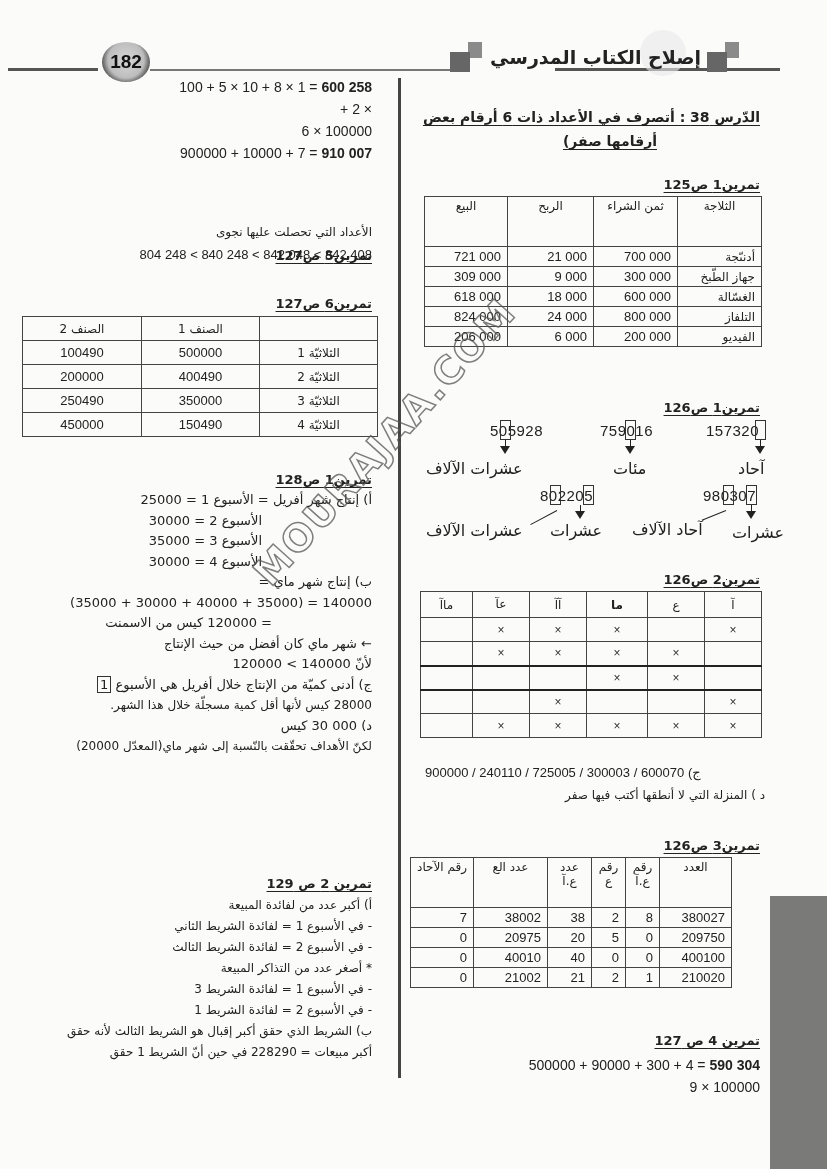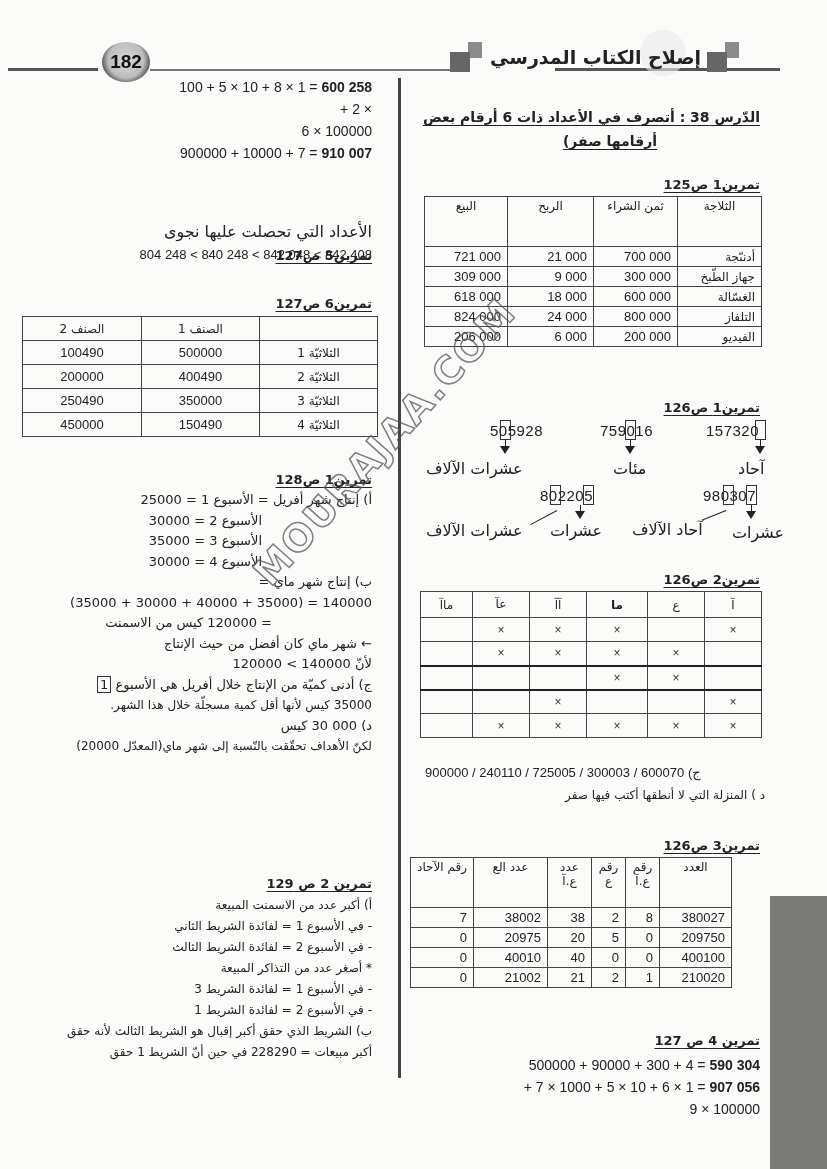--- a/index.html
+++ b/index.html
@@ -262,33 +262,32 @@
         <td class="num">21</td>
         <td class="num">21002</td>
         <td class="num">0</td>
       </tr>
 </tbody>
   </table>
 
 <div class="abs rtl heading" style="left:600px; top:1033px; width:160px;">تمرين 4 ص 127</div>
 <div class="abs math" style="left:420px; top:1054px; width:340px;">
   <div><span>500000 + 90000 + 300 + 4 = </span><b>590 304</b></div>
-  <div><span>+ 7 × 1000 + 5 × 10 + 6 × 1 = </span><b>907 056</b></div>
   <div><span>9 × 100000</span></div>
 </div>
 
 <div class="abs math" style="left:20px; top:76px; width:352px;">
   <div><span>100 + 5 × 10 + 8 × 1 = </span><b>600 258</b></div>
   <div><span>+ 2 ×</span></div>
   <div><span>6 × 100000</span></div>
   <div><span>900000 + 10000 + 7 = </span><b>910 007</b></div>
 </div>
 
 <div class="abs rtl heading" style="left:200px; top:202px; width:172px;margin-top:46px;">تمرين5 ص127</div>
-<div class="abs rtl body-text" style="left:20px; top:222px; width:352px; font-size:16px;">الأعداد التي تحصلت عليها نجوى</div>
+<div class="abs rtl body-text" style="left:20px; top:222px; width:352px; font-size:12px;">الأعداد التي تحصلت عليها نجوى</div>
 <div class="abs math" style="left:20px; top:244px; width:352px; font-size:13px;">804 248 &lt; 840 248 &lt; 842 048 &lt; 842 408</div>
 
 <div class="abs rtl heading" style="left:200px; top:296px; width:172px;">تمرين6 ص127</div>
 <table class="abs rtl-table" style="left:22px; top:316px; width:356px;">
   <tbody>
       <tr style="height:24px;">
     <td class="hdr" style="width:118px;"></td>
     <td class="hdr" style="width:118px;">الصنف 1</td>
     <td class="hdr">الصنف 2</td>
   </tr>
@@ -320,28 +319,28 @@
   <div>أ) إنتاج شهر أفريل = الأسبوع 1 = 25000</div>
   <div style="padding-right:110px;">الأسبوع 2 = 30000</div>
   <div style="padding-right:110px;">الأسبوع 3 = 35000</div>
   <div style="padding-right:110px;">الأسبوع 4 = 30000</div>
   <div>ب) إنتاج شهر ماي =</div>
   <div>140000 = (35000 + 40000 + 30000 + 35000)</div>
   <div style="padding-right:100px;">= 120000 كيس من الاسمنت</div>
   <div>← شهر ماي كان أفضل من حيث الإنتاج</div>
   <div>لأنّ 140000 &gt; 120000</div>
   <div><span>ج) أدنى كميّة من الإنتاج خلال أفريل هي الأسبوع</span> <span class="boxed">1</span></div>
-  <div style="font-size:12px;">35000 كيس لأنها أقل كمية مسجلّة خلال هذا الشهر.</div>
+  <div style="font-size:12px;">28000 كيس لأنها أقل كمية مسجلّة خلال هذا الشهر.</div>
   <div>د) 000 30 كيس</div>
   <div style="font-size:12px;">لكنّ الأهداف تحقّقت بالنّسبة إلى شهر ماي(المعدّل 20000)</div>
 </div>
 
 <div class="abs rtl heading" style="left:200px; top:876px; width:172px;">تمرين 2 ص 129</div>
 <div class="abs rtl body-text" style="left:20px; top:895px; width:352px; font-size:12px; line-height:21px;">
-  <div>أ) أكبر عدد من الاسمنت المبيعة</div>
+  <div>أ) أكبر عدد من لفائدة المبيعة</div>
   <div>- في الأسبوع 1 = لفائدة الشريط الثاني</div>
   <div>- في الأسبوع 2 = لفائدة الشريط الثالث</div>
   <div>* أصغر عدد من التذاكر المبيعة</div>
   <div>- في الأسبوع 1 = لفائدة الشريط 3</div>
   <div>- في الأسبوع 2 = لفائدة الشريط 1</div>
   <div>ب) الشريط الذي حقق أكبر إقبال هو الشريط الثالث لأنه حقق</div>
   <div>أكبر مبيعات = 228290 في حين أنّ الشريط 1 حقق</div>
 </div>
 
 <div class="watermark">MOURAJAA.COM</div>

